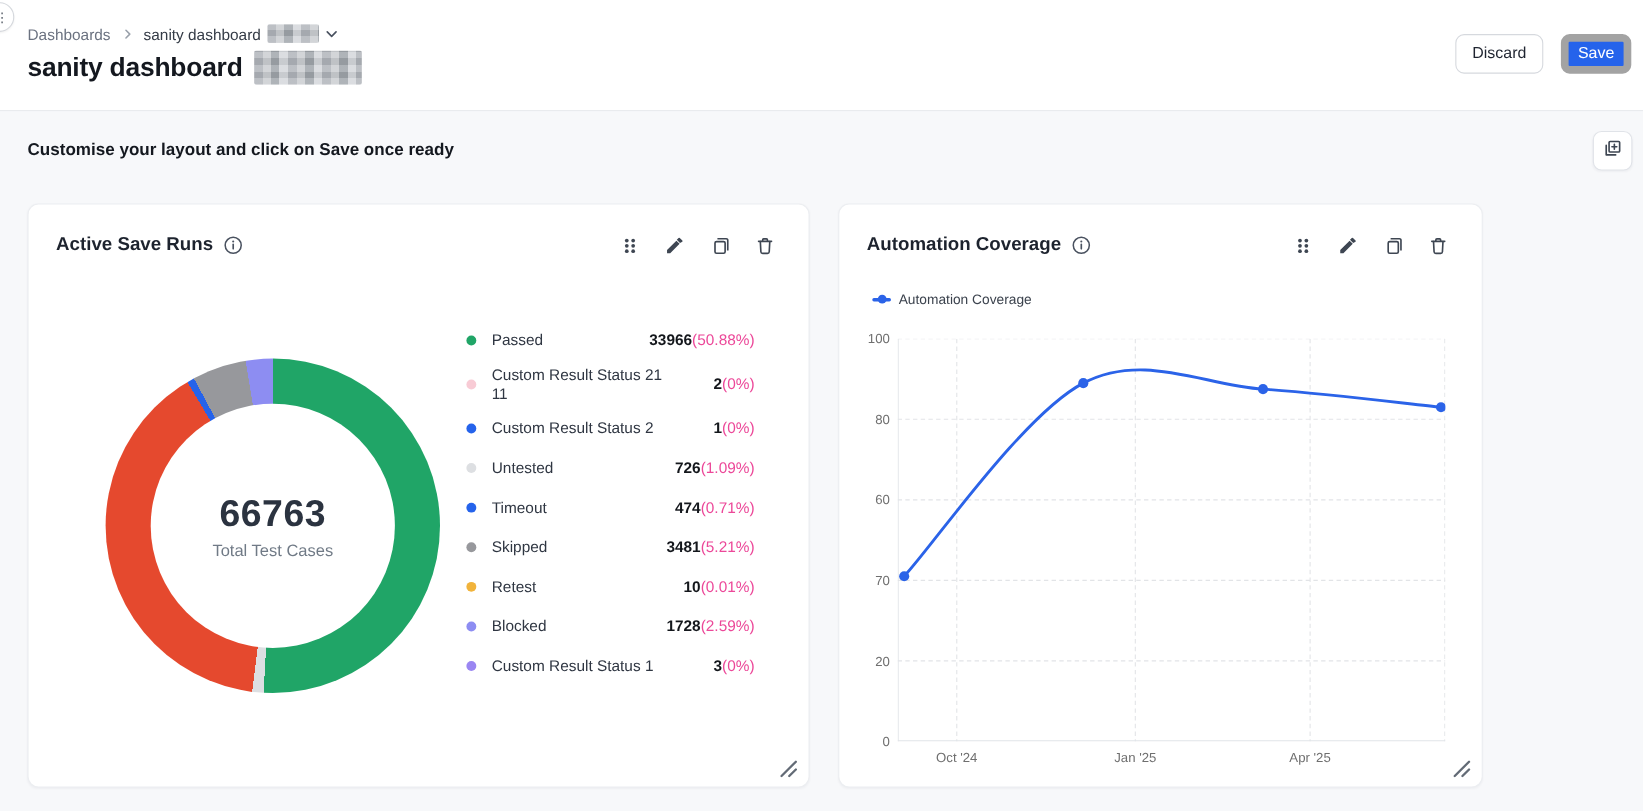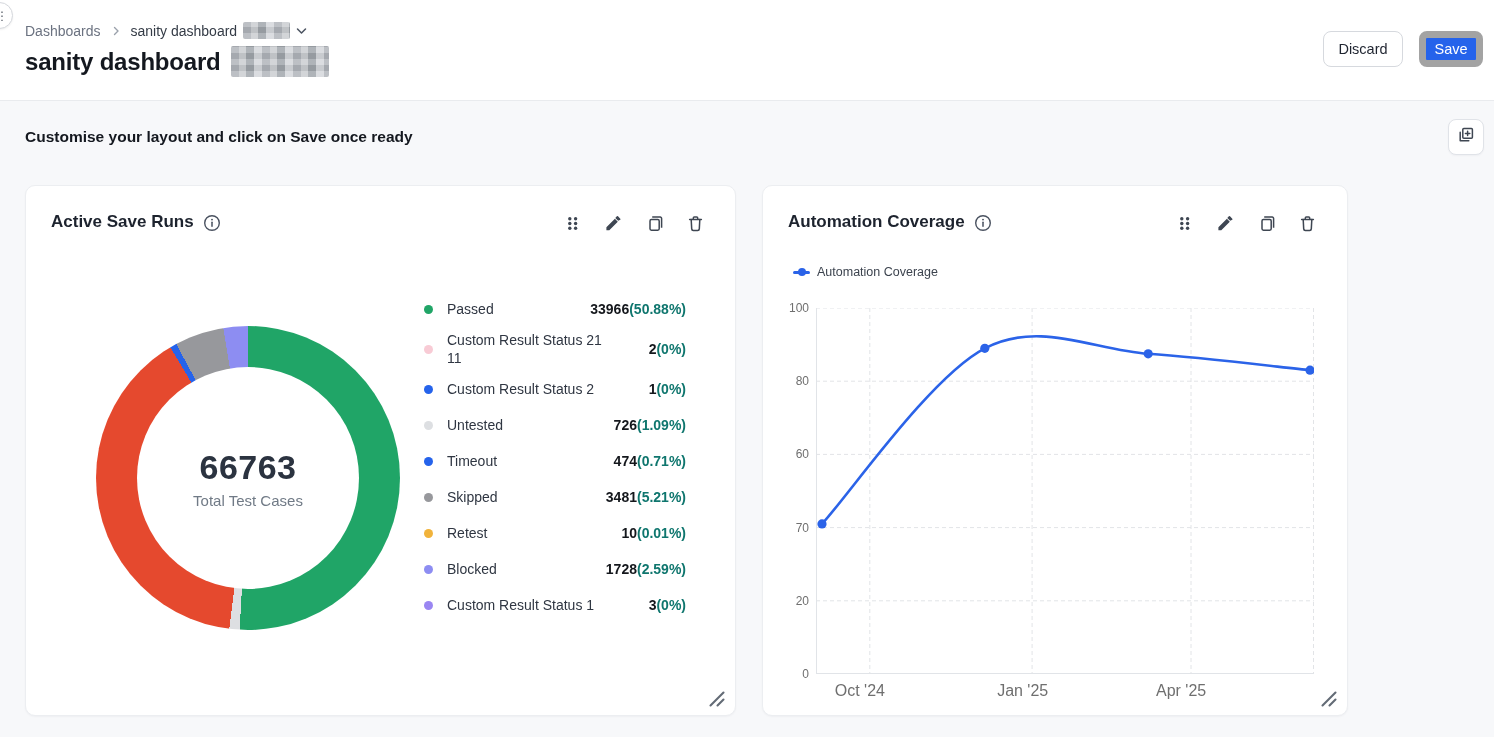--- a/index.html
+++ b/index.html
@@ -50,32 +50,32 @@
   .donut-total { font-size:34px; font-weight:700; color:#2b3340; letter-spacing:.5px; }
   .donut-total-label { font-size:15px; color:#707a86; }
 
   
   .legend { position:absolute; left:398px; top:105px; width:262px; display:flex; flex-direction:column; }
   .lrow { display:flex; align-items:center; min-height:36px; padding:4px 0; }
   .ldot { width:9px; height:9px; border-radius:50%; flex:0 0 9px; margin-right:14px; }
   .llabel { font-size:14px; color:#2f3642; line-height:18px; max-width:168px; }
   .lval { margin-left:auto; font-size:14px; white-space:nowrap; }
   .lval b { color:#14171c; font-weight:700; }
-  .lpct { color:#0f766e; font-weight:700; }
+  .lpct { color:#ec4899; font-weight:400; }
 
   
   .series-legend { position:absolute; left:30px; top:79px; display:flex; align-items:center; gap:7px; cursor:pointer; }
   .series-marker { position:relative; width:17px; height:9px; }
   .series-marker .mline { position:absolute; left:0; top:3.5px; width:17px; height:2.5px; border-radius:2px; }
   .series-marker .mdot { position:absolute; left:4.5px; top:0.5px; width:8px; height:8px; border-radius:50%; }
   .series-label { font-size:12.5px; color:#3c434e; }
 
   .plot { position:absolute; left:53px; top:122px; width:498px; height:366px; }
   .ytick { position:absolute; width:36px; text-align:right; font-size:12px; color:#6f6f6f; height:14px; line-height:14px; }
-  .xtick { position:absolute; width:70px; text-align:left; font-size:16px; color:#6f6f6f; top:496px; }
+  .xtick { position:absolute; width:70px; text-align:center; font-size:12px; color:#6f6f6f; top:496px; }
 
   .resize-handle { position:absolute; right:9px; bottom:7px; color:#636b76; cursor:nwse-resize; display:inline-flex; }
 </style>
 </head>
 <body>
 
 <div class="header">
   <div class="float-circle">⋮</div>
 
   <div class="breadcrumb">

